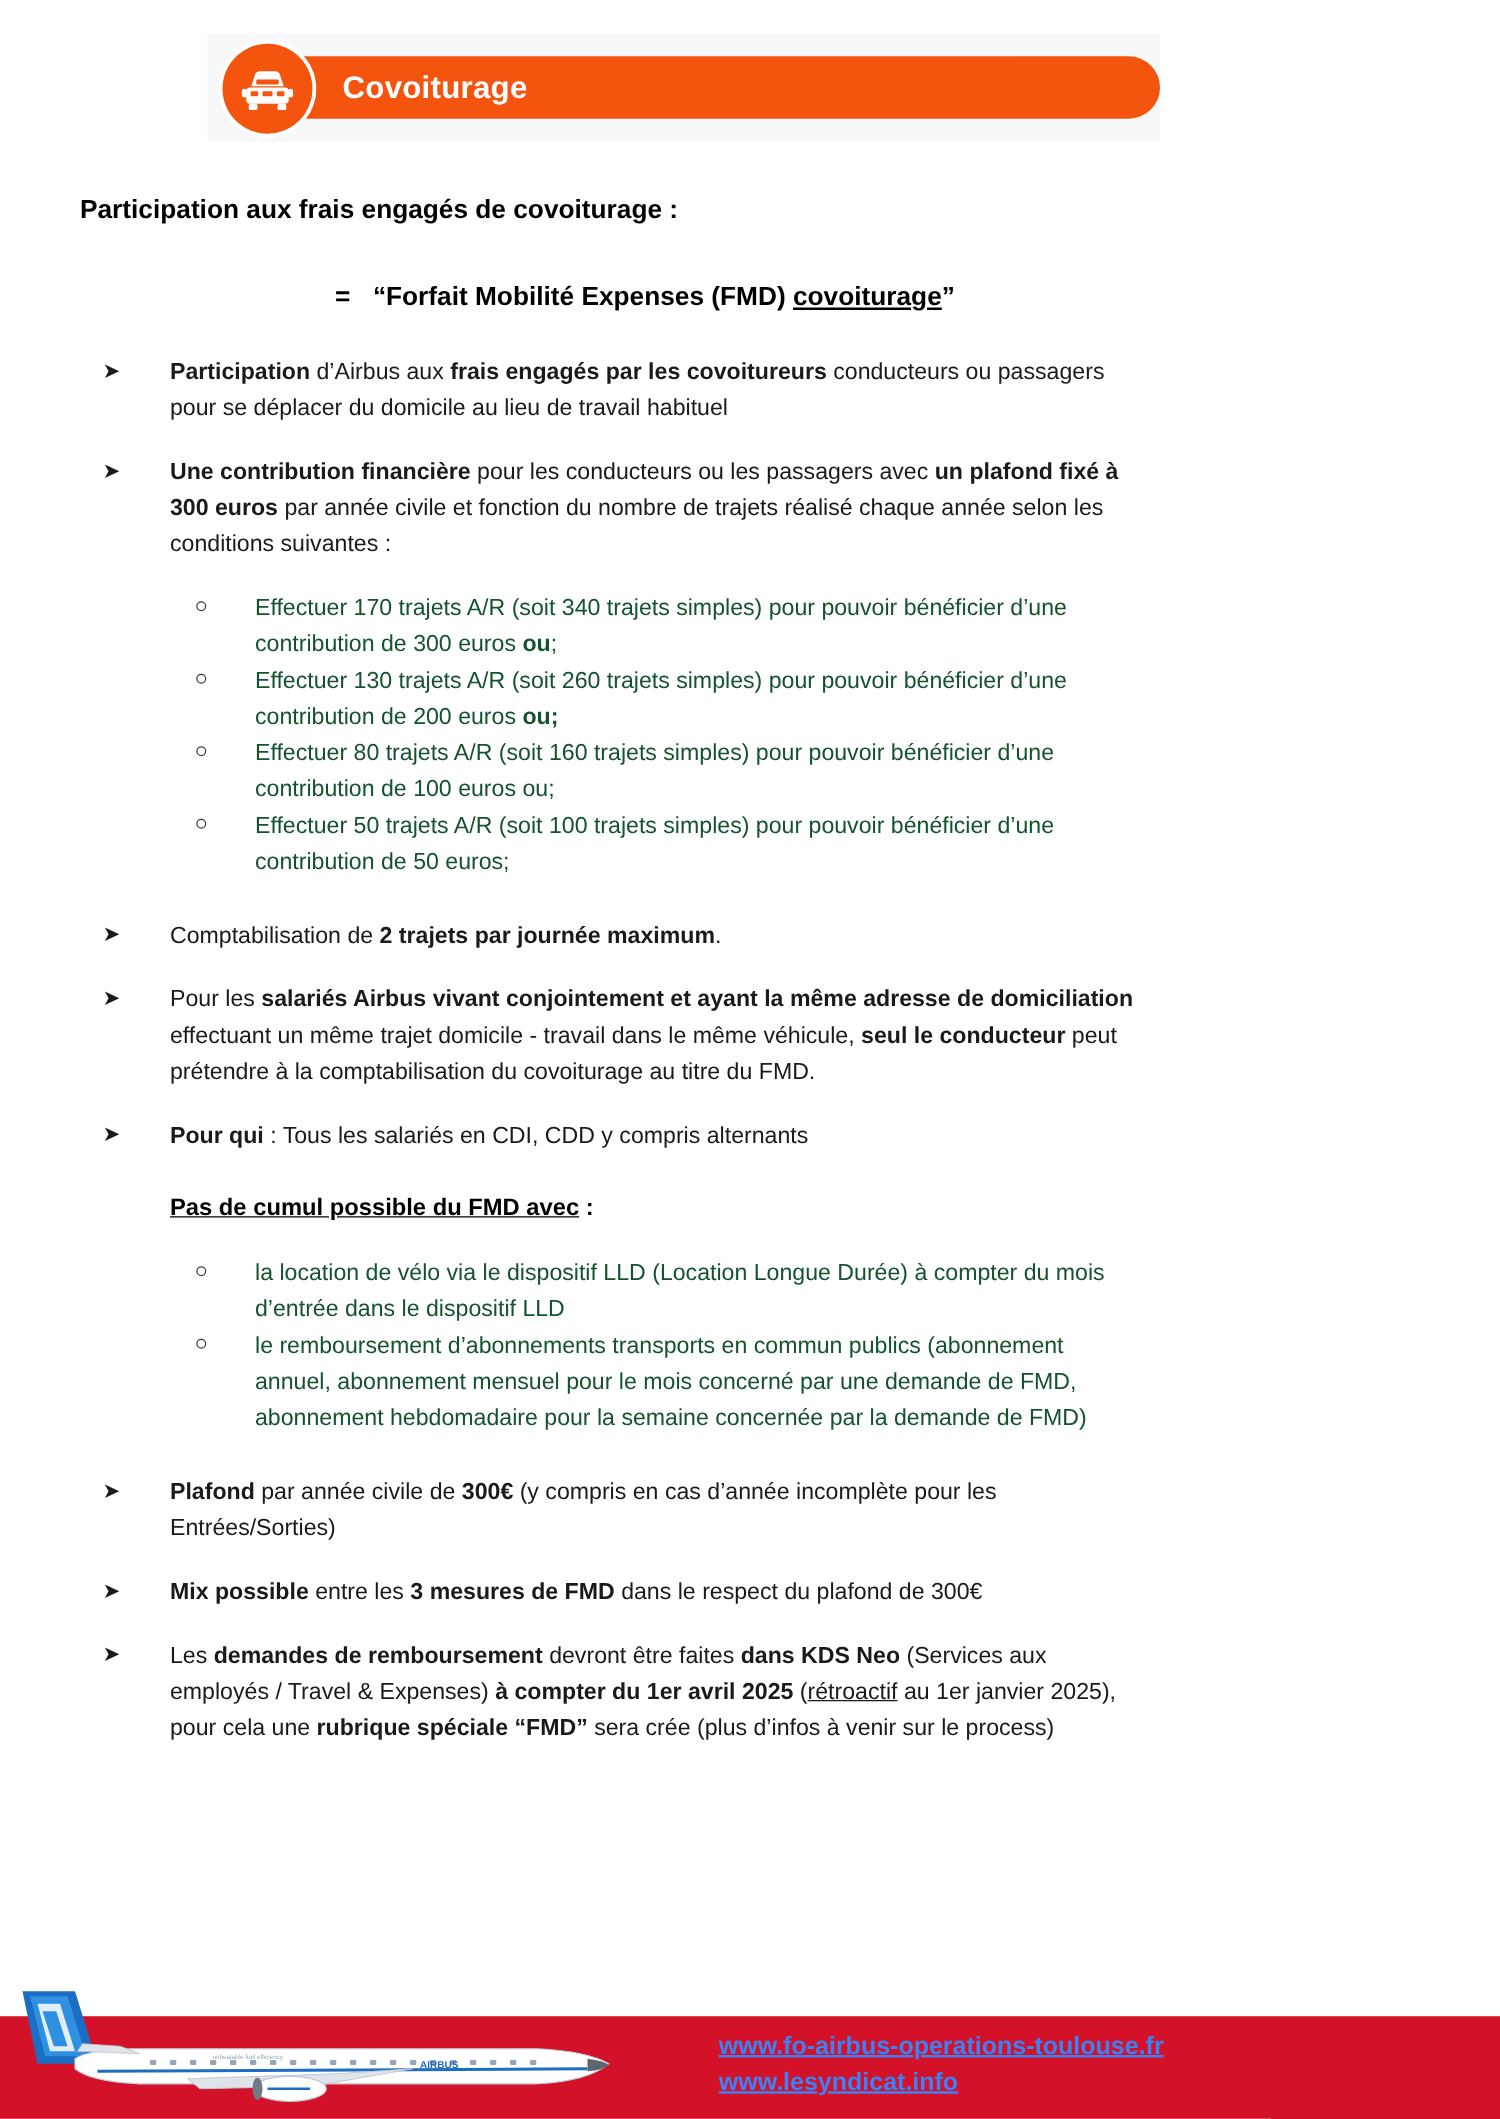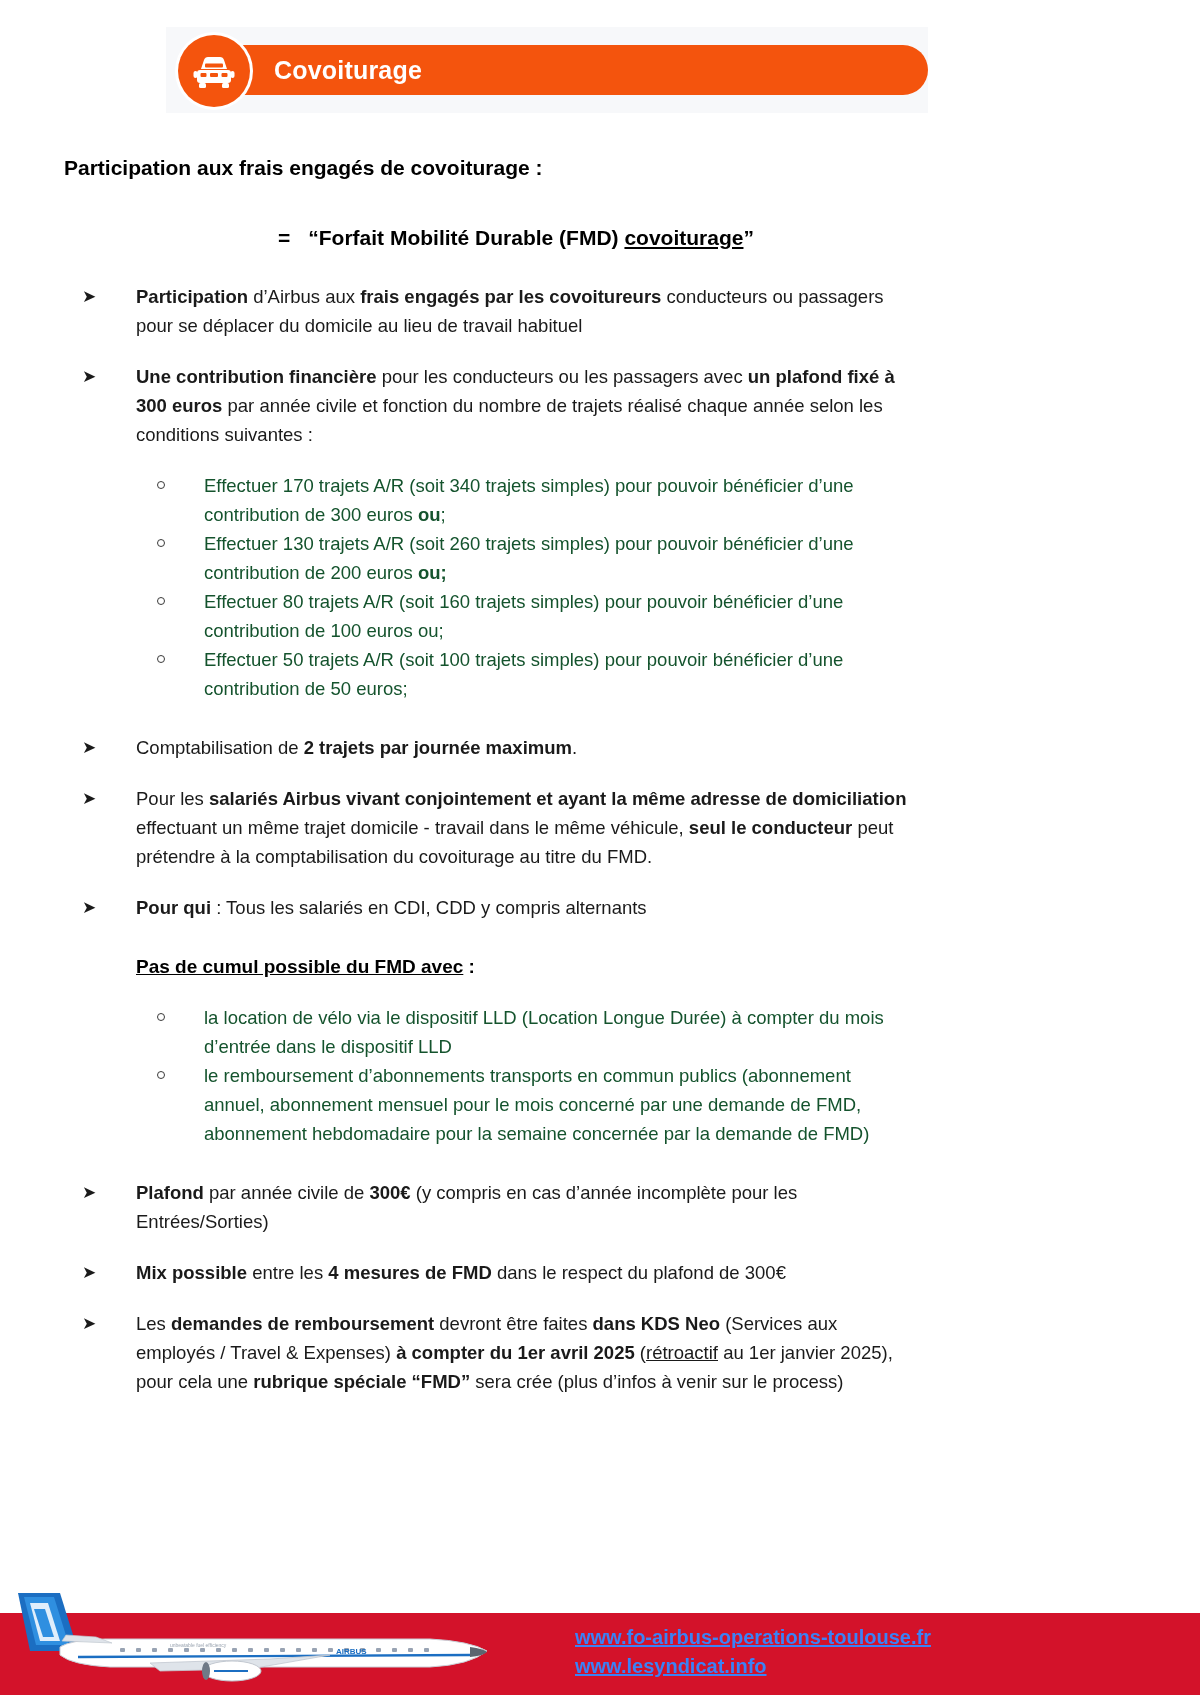--- a/index.html
+++ b/index.html
@@ -192,21 +192,21 @@
     </svg>
   </div>
   <div class="header-title">Covoiturage</div>
 </div>
 
 <div class="doc">
 
   <div class="title1">Participation aux frais engagés de covoiturage :</div>
 
   <div class="title2">
-    <span class="eq">=</span><span>“Forfait Mobilité Durable (FMD) </span><span class="u">covoiturage</span><span>”</span>
+    <span class="eq">=</span><span>“Forfait Mobilité Expenses (FMD) </span><span class="u">covoiturage</span><span>”</span>
   </div>
 
   <div class="gap-lg"></div>
 
   <ul class="lvl1">
 
     <li>
       <span class="arrow">➤</span>
       <b>Participation</b><span> d’Airbus aux </span><b>frais engagés par les covoitureurs</b><span> conducteurs ou passagers pour se déplacer du domicile au lieu de travail habituel</span>
     </li>
@@ -287,21 +287,21 @@
   <ul class="lvl1">
     <li>
       <span class="arrow">➤</span>
       <b>Plafond</b><span> par année civile de </span><b>300€</b><span> (y compris en cas d’année incomplète pour les Entrées/Sorties)</span>
     </li>
 
     <div class="gap-md"></div>
 
     <li>
       <span class="arrow">➤</span>
-      <b>Mix possible</b><span> entre les </span><b>4 mesures de FMD</b><span> dans le respect du plafond de 300€</span>
+      <b>Mix possible</b><span> entre les </span><b>3 mesures de FMD</b><span> dans le respect du plafond de 300€</span>
     </li>
 
     <div class="gap-md"></div>
 
     <li>
       <span class="arrow">➤</span>
       <span>Les </span><b>demandes de remboursement</b><span> devront être faites </span><b>dans KDS Neo</b><span> (Services aux employés / Travel &amp; Expenses) </span><b>à compter du 1er avril 2025</b><span> (</span><span class="u">rétroactif</span><span> au 1er janvier 2025), pour cela une </span><b>rubrique spéciale “FMD”</b><span> sera crée (plus d’infos à venir sur le process)</span>
     </li>
   </ul>
 

